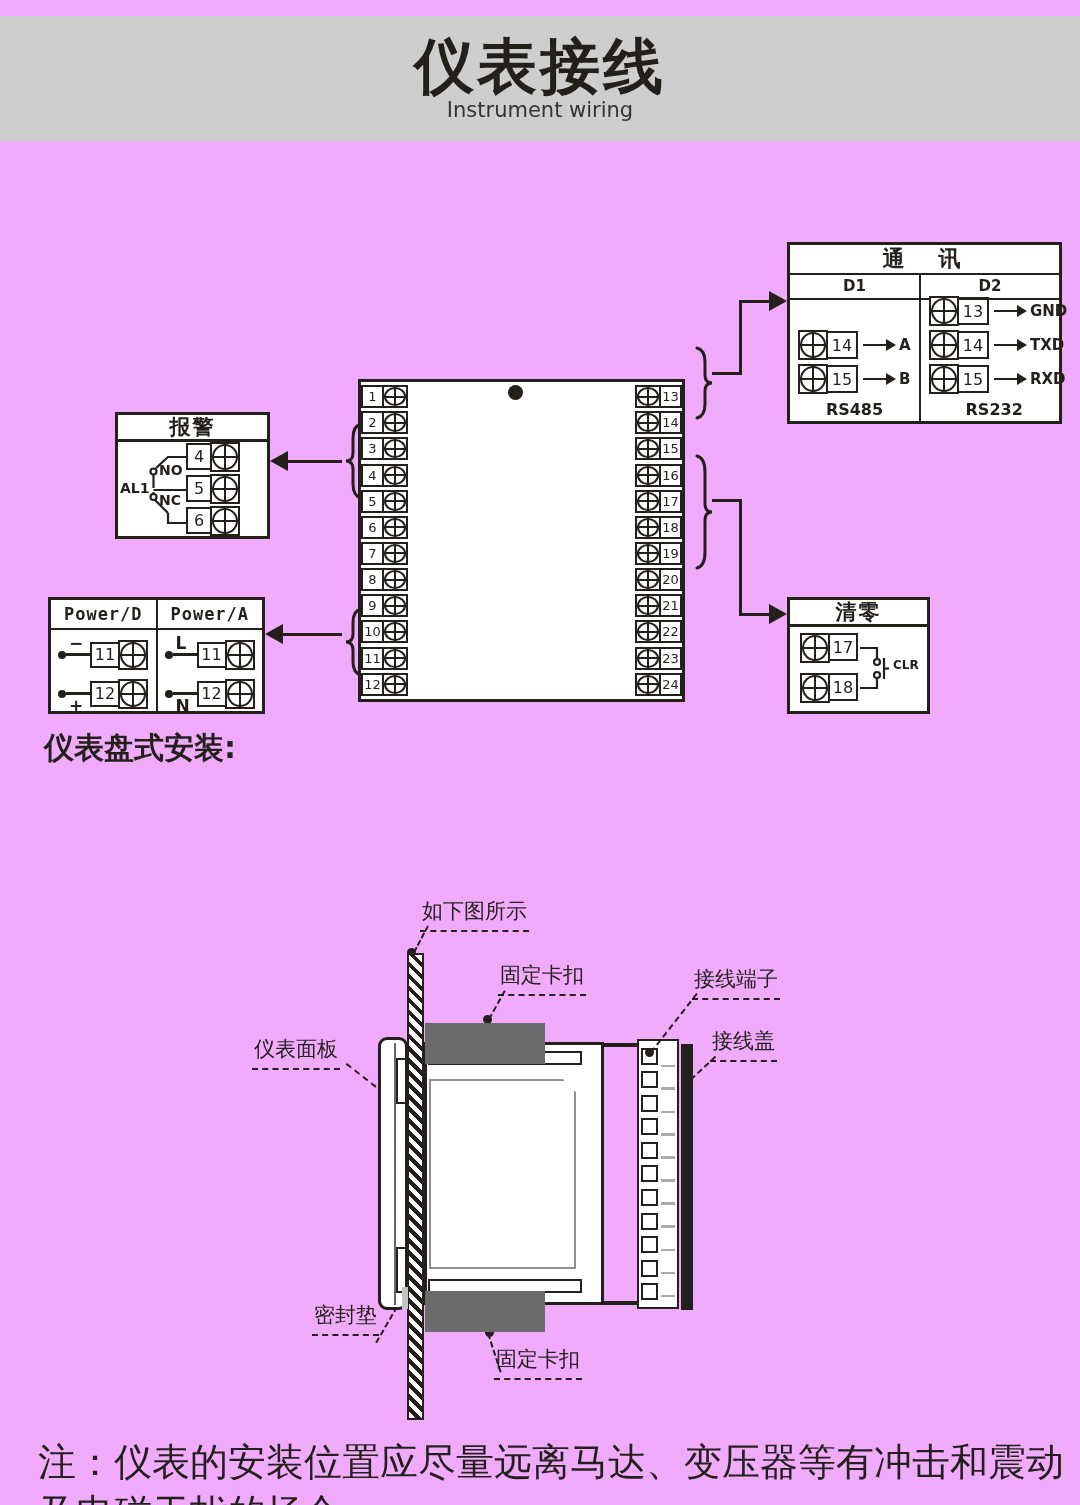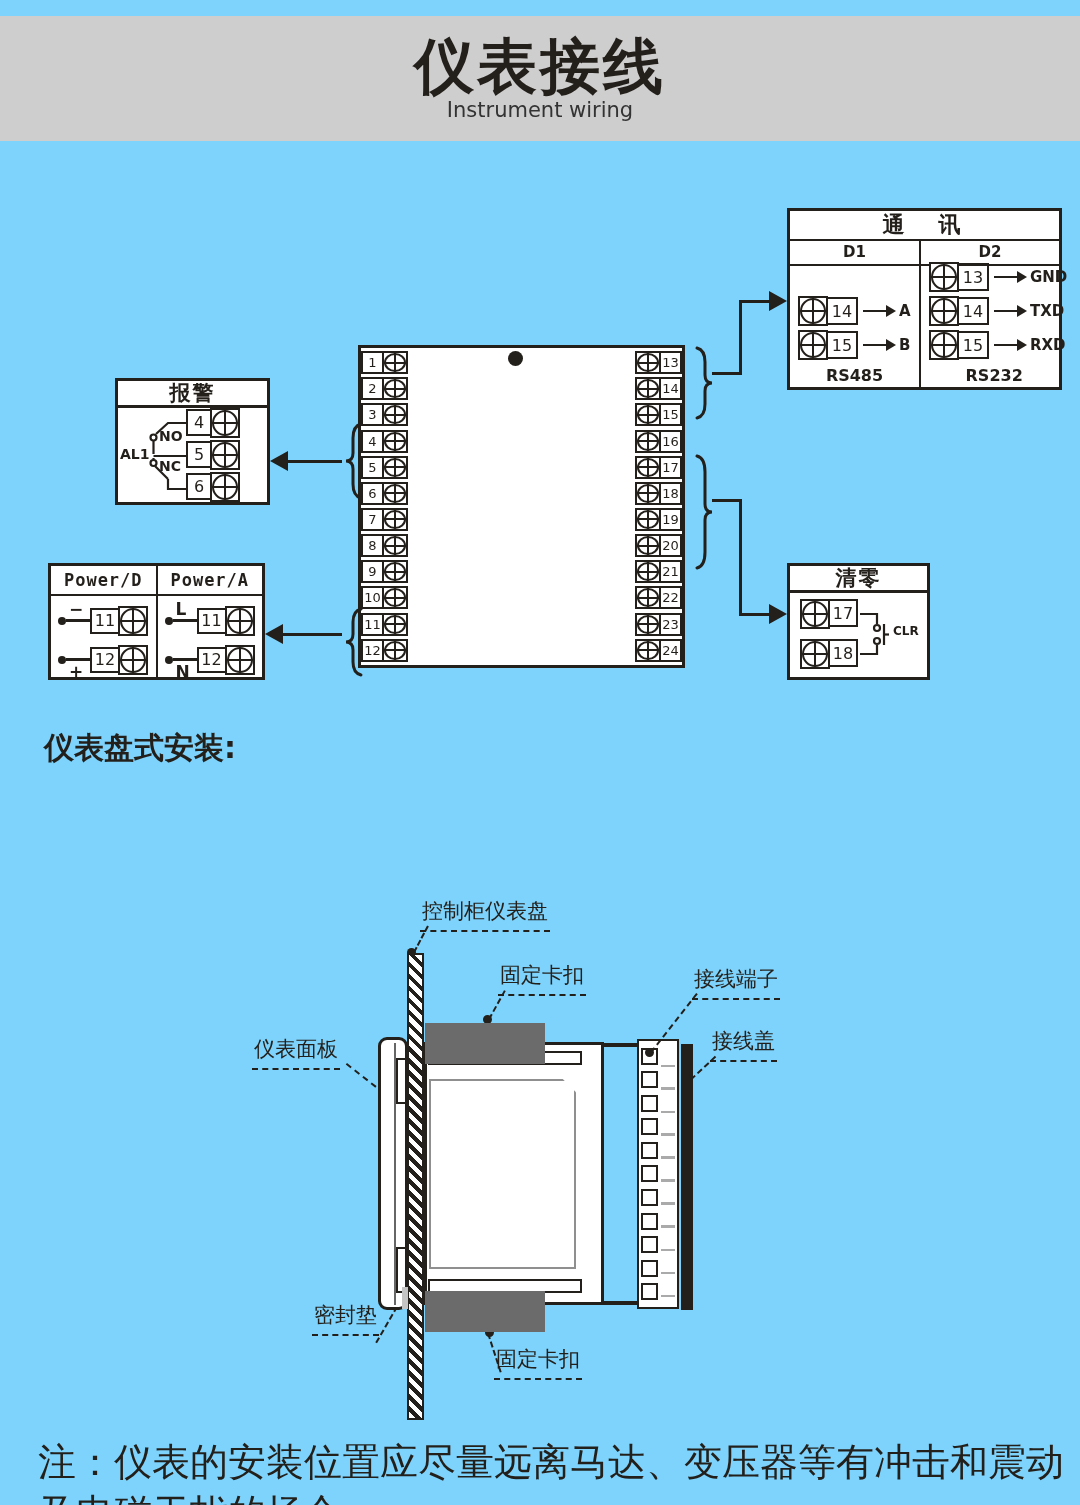--- a/index.html
+++ b/index.html
@@ -1,29 +1,29 @@
 <!DOCTYPE html>
 <html><head>
 <meta charset="utf-8">
 <style>
   :root{ --ink:#231f1a; --gray:#cfcece; --clip:#6b6b6b; }
   *{ margin:0; padding:0; box-sizing:border-box; }
   body{ background:#fff; }
-  .page{ position:relative; width:1080px; height:1505px; background:#7dd3fc;
+  .page{ position:relative; width:1080px; height:1505px; background:#f0abfc;
          font-family:"DejaVu Sans","Liberation Sans",sans-serif; color:var(--ink); overflow:hidden; }
 
   
   .band{ position:absolute; left:0; top:16px; width:1080px; height:125px; background:var(--gray);
          display:flex; flex-direction:column; align-items:center; justify-content:center; }
   .title{ font-size:60px; font-weight:bold; letter-spacing:3px; line-height:1.05; }
   .subtitle{ font-size:21px; color:#333; margin-top:0px; }
 
   
   .wiring{ position:absolute; left:0; top:200px; width:1080px; height:500px; }
-  .box{ position:absolute; border:3px solid var(--ink); background:#fff; }
+  .box{ position:absolute; border:3px solid var(--ink); background:#fff;margin-top:34px; }
   .boxtitle{ border-bottom:3px solid var(--ink); text-align:center; font-weight:bold; }
 
   
   .central{ left:358px; top:145px; width:327px; height:323px; }
   .cdot{ position:absolute; left:147px; top:3px; width:15px; height:15px; border-radius:50%; background:var(--ink); }
   .tcol{ position:absolute; top:0; bottom:0; display:flex; flex-direction:column; justify-content:space-evenly; }
   .tcol.left{ left:0; } .tcol.right{ right:0; }
   .tcell{ display:flex; height:23px; }
   .tcell.right{ flex-direction:row-reverse; }
   .tnum{ width:23px; height:23px; border:2px solid var(--ink); display:flex; align-items:center; justify-content:center;
@@ -446,21 +446,21 @@
       <div class="tsq"></div>
       <div class="tsq"></div>
       <div class="tsq"></div>
       <div class="tsq"></div>
       <div class="tsq"></div>
       <div class="tsq"></div>
       <div class="tsq"></div>
     </div>
     <div class="m coverbar"></div>
 
-    <div class="mlabel" style="left:420px; top:2px;">控制柜仪表盘</div>
+    <div class="mlabel" style="left:420px; top:2px;">如下图所示</div>
     <div class="leader" style="left:413px; top:57px;  width:30px; transform:rotate(-62deg);"></div>
     <div class="ldot" style="left:407px; top:53px;"></div>
 
     <div class="mlabel" style="left:498px; top:66px;">固定卡扣</div>
     <div class="leader" style="left:488px; top:124px; width:33px; transform:rotate(-61deg);"></div>
     <div class="ldot" style="left:483px; top:120px;"></div>
 
     <div class="mlabel" style="left:692px; top:70px;">接线端子</div>
     <div class="leader" style="left:650px; top:157px; width:75px; transform:rotate(-52deg);"></div>
     <div class="ldot" style="left:645px; top:153px;"></div>

